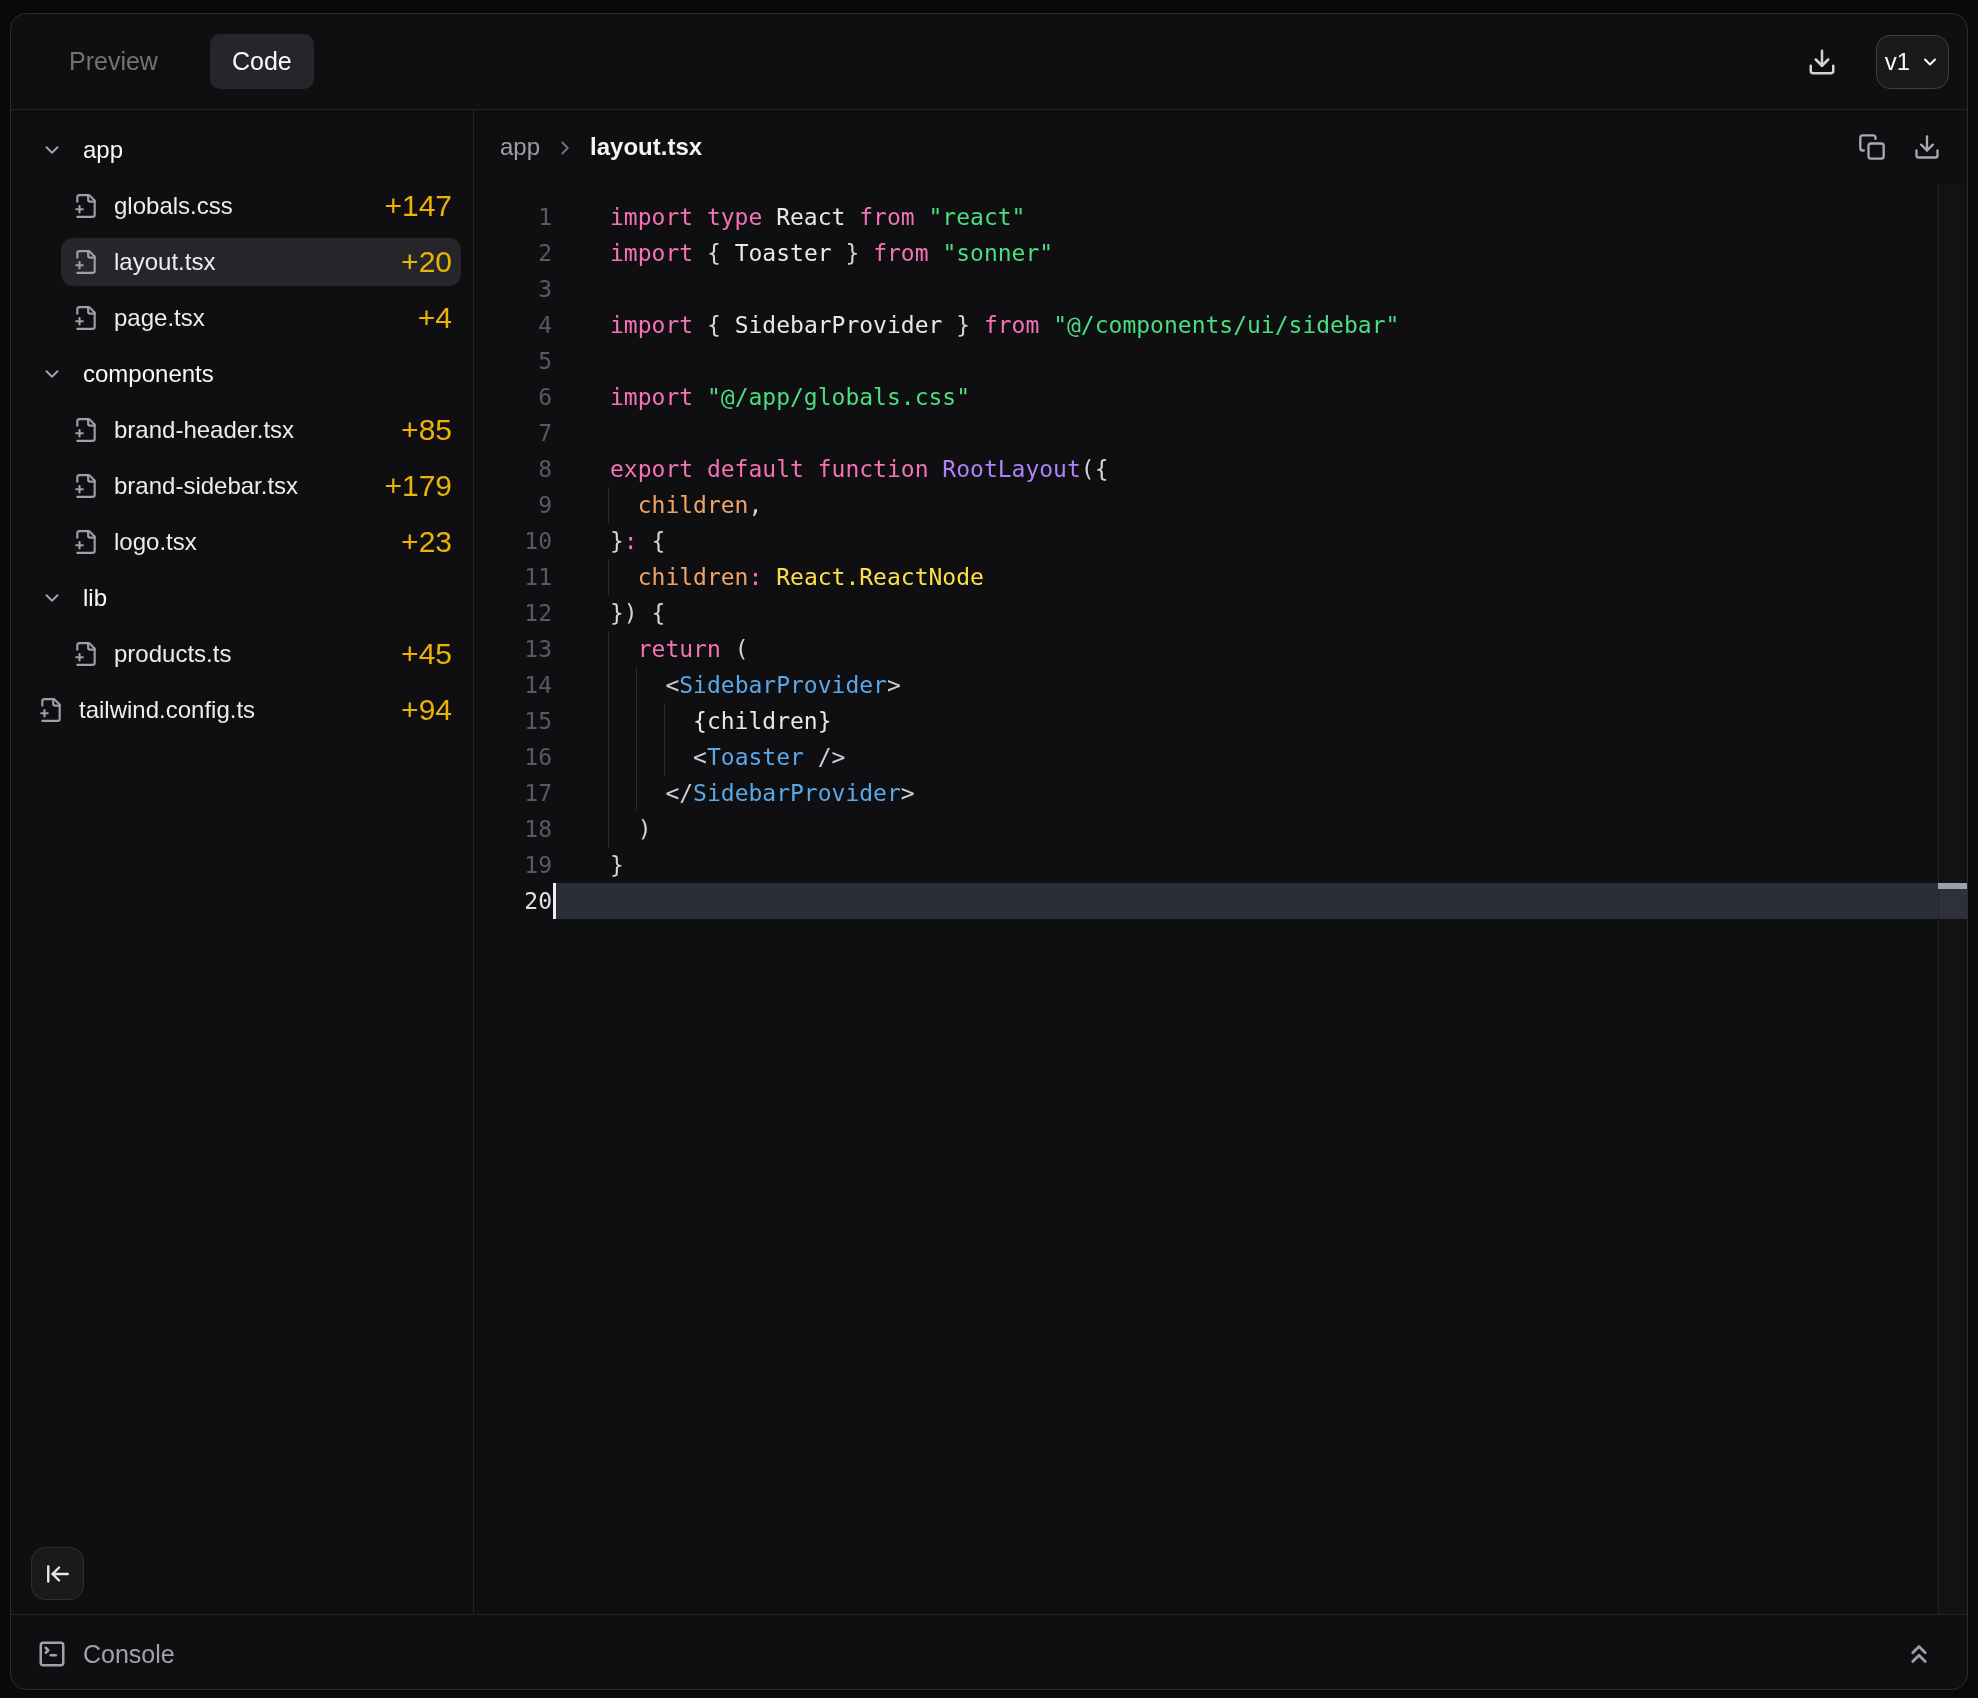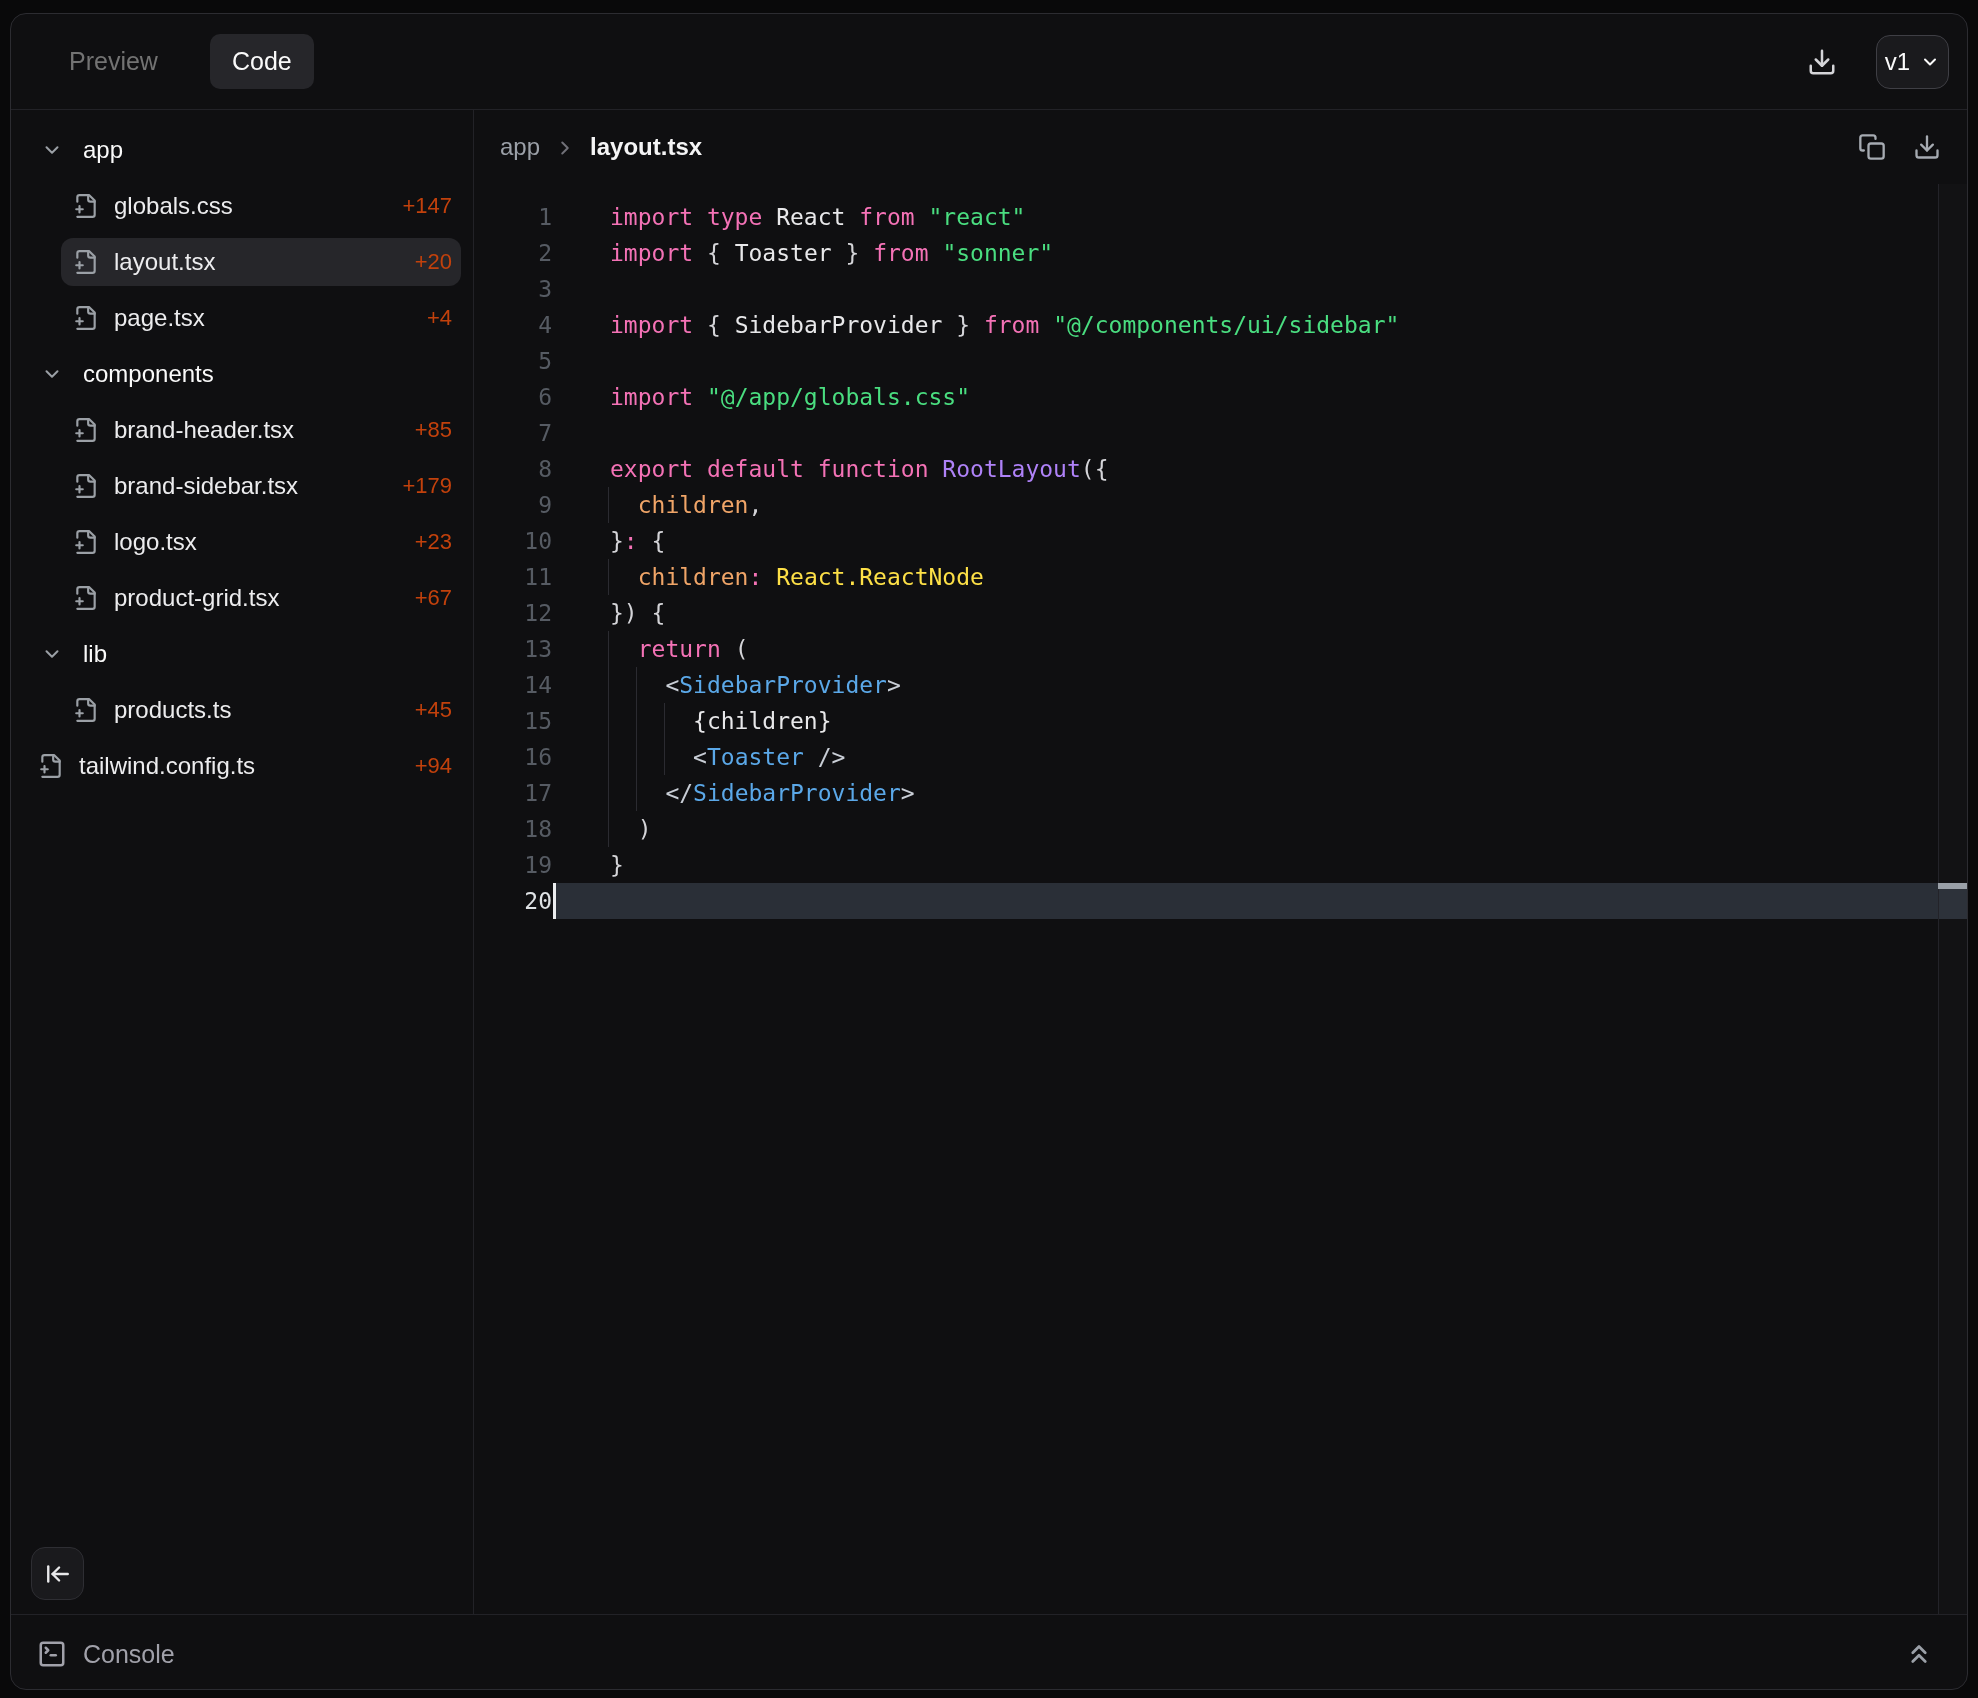--- a/index.html
+++ b/index.html
@@ -36,21 +36,21 @@
   .trow.sel::before { content:""; position:absolute; left:50px; right:12px; top:4px;
     bottom:4px; background:#26262a; border-radius:12px; }
   .trow > * { position:relative; }
   .trow .chev { color:#9ba0a6; display:flex; }
   .trow .ficon { color:#9ba0a6; display:flex; }
   .trow.folder { padding-left:30px; color:#fafafa; }
   .trow.folder .label { margin-left:20px; }
   .trow.file-1 { padding-left:62px; }
   .trow.file-0 { padding-left:27px; }
   .trow.file-1 .label, .trow.file-0 .label { margin-left:15px; }
-  .trow .count { margin-left:auto; padding-right:21px; color:#c2410c; font-size:22px; }
+  .trow .count { margin-left:auto; padding-right:21px; color:#eab308; font-size:30px; }
   .collapse-btn { position:absolute; left:20px; bottom:14px; width:53px; height:53px;
     border:1px solid #2e2e33; border-radius:14px; background:#1a1a1d; color:#e8e8ea;
     display:flex; align-items:center; justify-content:center; cursor:pointer; }
 
   
   .main { flex:1; display:flex; flex-direction:column; min-width:0; }
   .crumbbar { height:74px; flex:0 0 74px; display:flex; align-items:center;
     padding:0 26px; }
   .crumb { display:flex; align-items:center; gap:14px; font-size:24px; }
   .crumb .seg-dim { color:#9ba0a8; }
@@ -206,32 +206,20 @@
             <span class="ficon">
               <svg width="26" height="26" viewBox="0 0 24 24" fill="none" stroke="currentColor" stroke-width="2" stroke-linecap="round" stroke-linejoin="round">
                 <path d="M4 22h14a2 2 0 0 0 2-2V7l-5-5H6a2 2 0 0 0-2 2v4"></path>
                 <path d="M14 2v4a2 2 0 0 0 2 2h4"></path>
                 <path d="M3 15h6"></path>
                 <path d="M6 12v6"></path>
               </svg>
             </span>
             <span class="label">logo.tsx</span>
             <span class="count">+23</span>
-          </div>
-          <div class="trow file-1">
-            <span class="ficon">
-              <svg width="26" height="26" viewBox="0 0 24 24" fill="none" stroke="currentColor" stroke-width="2" stroke-linecap="round" stroke-linejoin="round">
-                <path d="M4 22h14a2 2 0 0 0 2-2V7l-5-5H6a2 2 0 0 0-2 2v4"></path>
-                <path d="M14 2v4a2 2 0 0 0 2 2h4"></path>
-                <path d="M3 15h6"></path>
-                <path d="M6 12v6"></path>
-              </svg>
-            </span>
-            <span class="label">product-grid.tsx</span>
-            <span class="count">+67</span>
           </div>
           <div class="trow folder">
             <span class="chev">
               <svg width="22" height="22" viewBox="0 0 24 24" fill="none" stroke="currentColor" stroke-width="2.2" stroke-linecap="round" stroke-linejoin="round">
                 <path d="m6 9 6 6 6-6"></path>
               </svg>
             </span>
             <span class="label">lib</span>
           </div>
           <div class="trow file-1">

